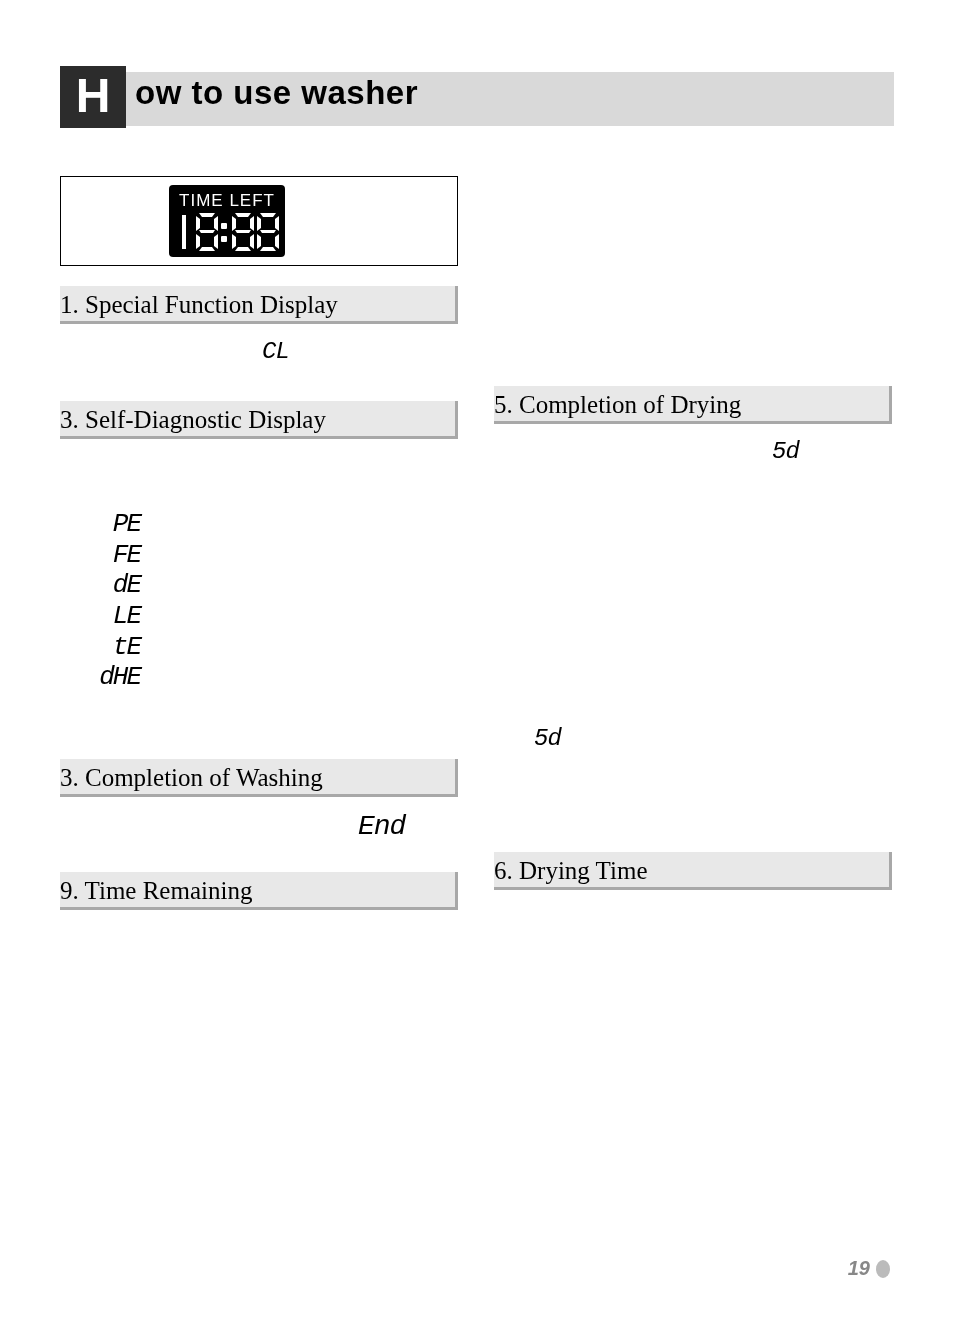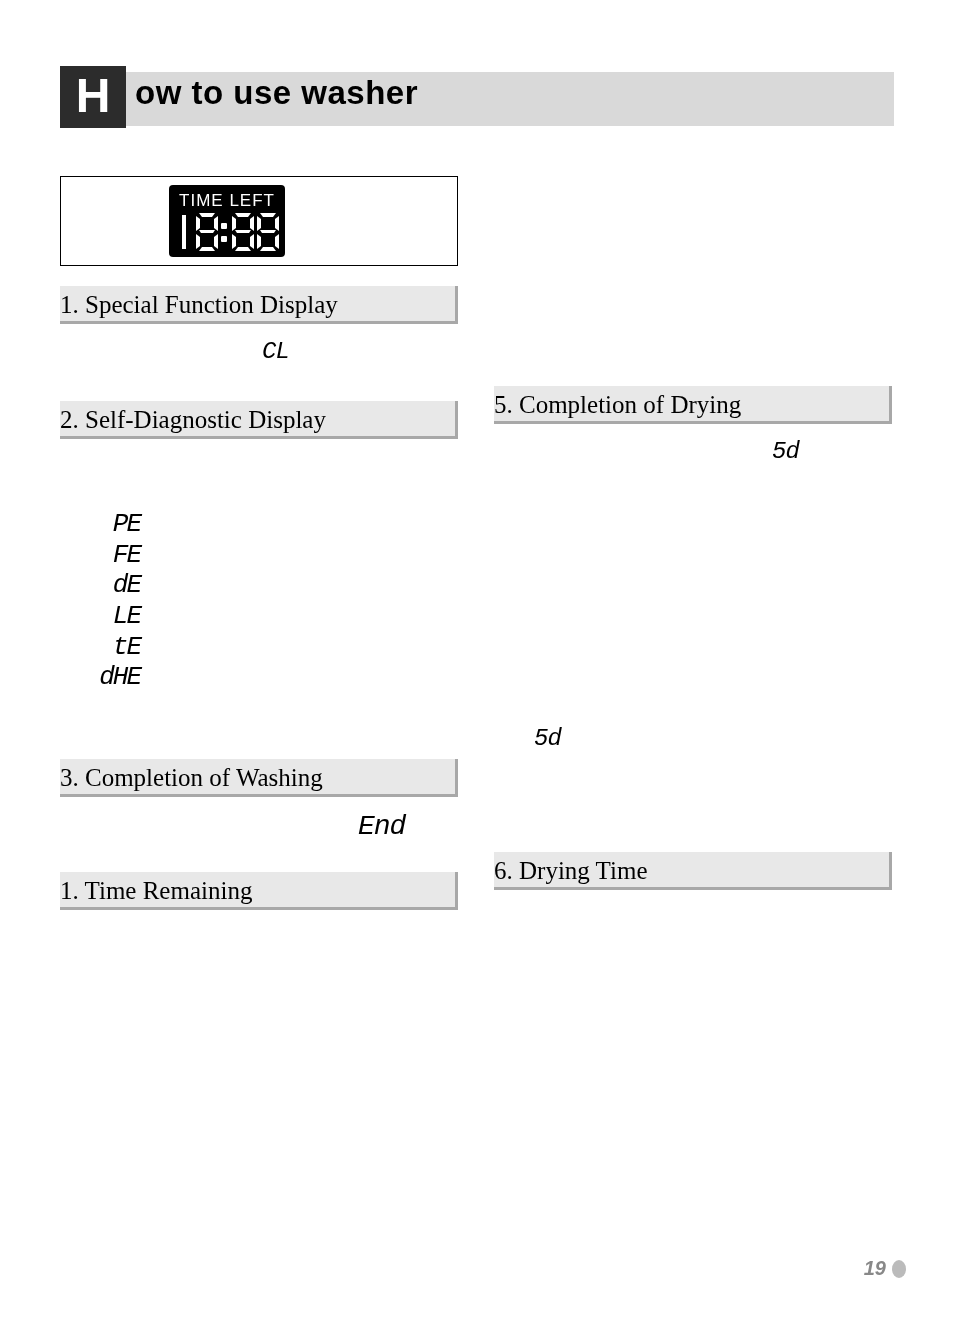--- a/index.html
+++ b/index.html
@@ -31,21 +31,21 @@
   .codes-block .x { width: 52px; display: inline-block; text-align: right; }
 
   .end-row { margin-top: 14px; font-family: Arial, Helvetica, sans-serif; font-size: 20px; padding-left: 30px; display: flex; align-items: center; }
   .end-row .lbl { width: 268px; display: inline-block; }
   .end-row .code { font-family: 'Courier New', monospace; font-size: 28px; font-style: italic; letter-spacing: -1px; }
 
   .sd-line { margin-top: 14px; font-family: 'Courier New', monospace; font-size: 24px; font-style: italic; padding-left: 278px; letter-spacing: -1px; }
   .right-para { margin-top: 260px; font-family: Arial, Helvetica, sans-serif; font-size: 18px; padding-left: 40px; }
   .right-para .code2 { font-family: 'Courier New', monospace; font-size: 24px; font-style: italic; letter-spacing: -1px; }
 
-  .page-footer { position: absolute; right: 48px; bottom: 56px; display: flex; align-items: center; gap: 6px; }
+  .page-footer { position: absolute; right: 64px; bottom: 56px; display: flex; align-items: center; gap: 6px; }
   .page-num { font-family: Arial, Helvetica, sans-serif; font-weight: 700; font-style: italic; font-size: 20px; color: #888; }
   .page-dot { width: 14px; height: 18px; border-radius: 60% 60% 60% 60%; background: #bbb; }
 
   
   .seg svg { display: block; }
   .colon { width: 8px; height: 38px; display: flex; flex-direction: column; justify-content: space-around; padding: 6px 0; }
   .colon span { width: 6px; height: 6px; background: #fff; border-radius: 1px; }
 </style>
 </head>
 <body>
@@ -118,37 +118,37 @@
           </div>
         </div>
       </div>
 
       <div class="section-head">1. Special Function Display</div>
       <div class="left-row">
         <span class="lbl"></span>
         <span class="code">CL</span>
       </div>
 
-      <div class="section-head" style="margin-top:36px;">2. Self-Diagnostic Display</div>
+      <div class="section-head" style="margin-top:36px;">3. Self-Diagnostic Display</div>
       <div class="codes-block">
         <div><span class="x">PE</span></div>
         <div><span class="x">FE</span></div>
         <div><span class="x">dE</span></div>
         <div><span class="x">LE</span></div>
         <div><span class="x">tE</span></div>
         <div><span class="x">dHE</span></div>
       </div>
 
       <div class="section-head" style="margin-top:66px;">3. Completion of Washing</div>
       <div class="end-row">
         <span class="lbl"></span>
         <span class="code">End</span>
       </div>
 
-      <div class="section-head" style="margin-top:30px;">1. Time Remaining</div>
+      <div class="section-head" style="margin-top:30px;">9. Time Remaining</div>
 
     </div>
 
     <div class="col-right">
 
       <div class="section-head">5. Completion of Drying</div>
       <div class="sd-line">5d</div>
       <div class="right-para">
         <span class="code2">5d</span>
       </div>

